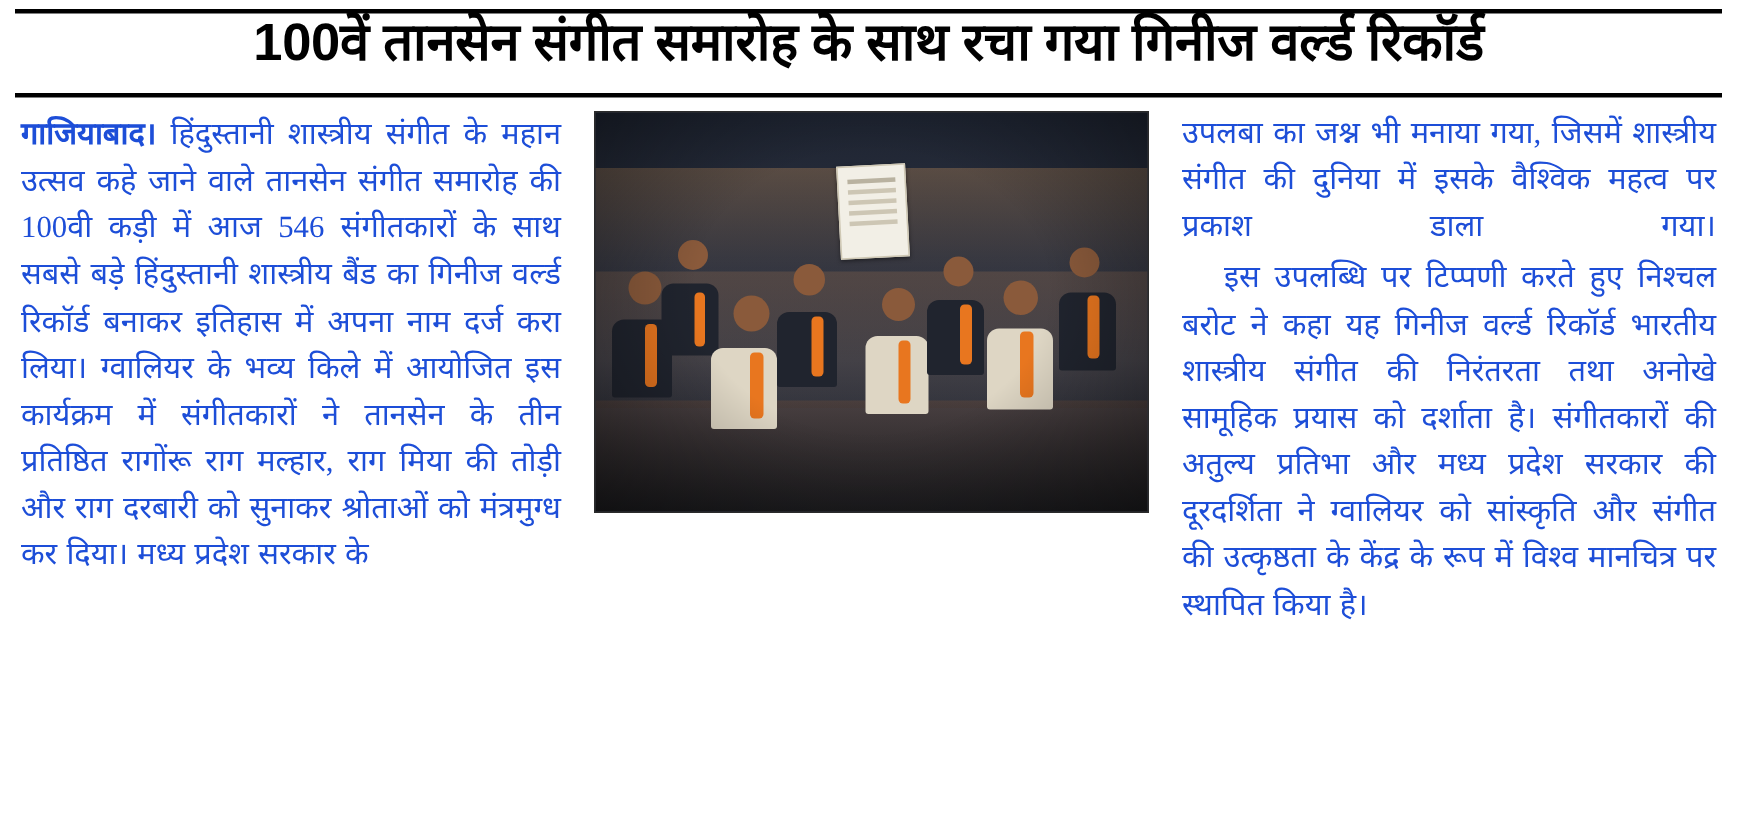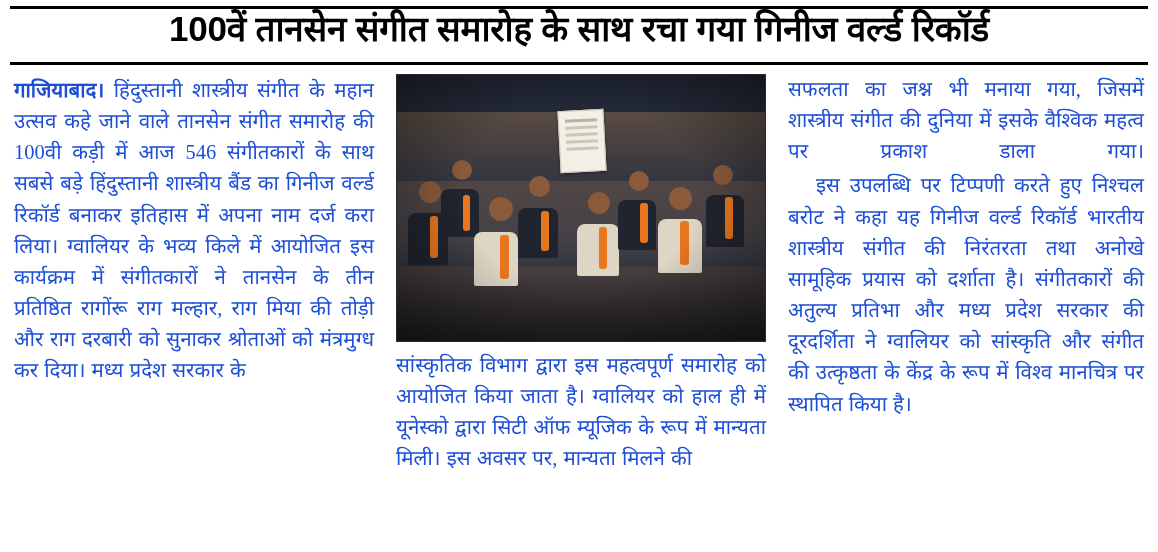--- a/index.html
+++ b/index.html
@@ -217,24 +217,21 @@
         <div class="torso-cream" style="left:71%; top:54%; width:44px; height:54px;"></div>
         <div class="scarf" style="left:77%; top:55%; width:9px; height:44px;"></div>
 
         <div class="head" style="left:86%; top:34%; width:20px; height:20px;"></div>
         <div class="torso-dark" style="left:84%; top:45%; width:38px; height:52px;"></div>
         <div class="scarf" style="left:89%; top:46%; width:8px; height:42px;"></div>
 
         <div class="vignette"></div>
       </div>
 
-      <div class="caption-area">
-        <p class="txt last">सांस्कृतिक विभाग द्वारा इस महत्वपूर्ण समारोह को आयोजित किया जाता है। ग्वालियर को हाल ही में यूनेस्को द्वारा सिटी ऑफ म्यूजिक के रूप में मान्यता मिली। इस अवसर पर, मान्यता मिलने की</p>
-      </div>
     </div>
 
     <div class="col col-right">
-      <p class="txt">सफलता का जश्न भी मनाया गया, जिसमें शास्त्रीय संगीत की दुनिया में इसके वैश्विक महत्व पर प्रकाश डाला गया।</p>
+      <p class="txt">उपलबा का जश्न भी मनाया गया, जिसमें शास्त्रीय संगीत की दुनिया में इसके वैश्विक महत्व पर प्रकाश डाला गया।</p>
       <p class="txt last" style="text-indent:28px;">इस उपलब्धि पर टिप्पणी करते हुए निश्चल बरोट ने कहा यह गिनीज वर्ल्ड रिकॉर्ड भारतीय शास्त्रीय संगीत की निरंतरता तथा अनोखे सामूहिक प्रयास को दर्शाता है। संगीतकारों की अतुल्य प्रतिभा और मध्य प्रदेश सरकार की दूरदर्शिता ने ग्वालियर को सांस्कृति और संगीत की उत्कृष्ठता के केंद्र के रूप में विश्व मानचित्र पर स्थापित किया है।</p>
     </div>
 
   </div>
 </div>
 
 </body></html>

